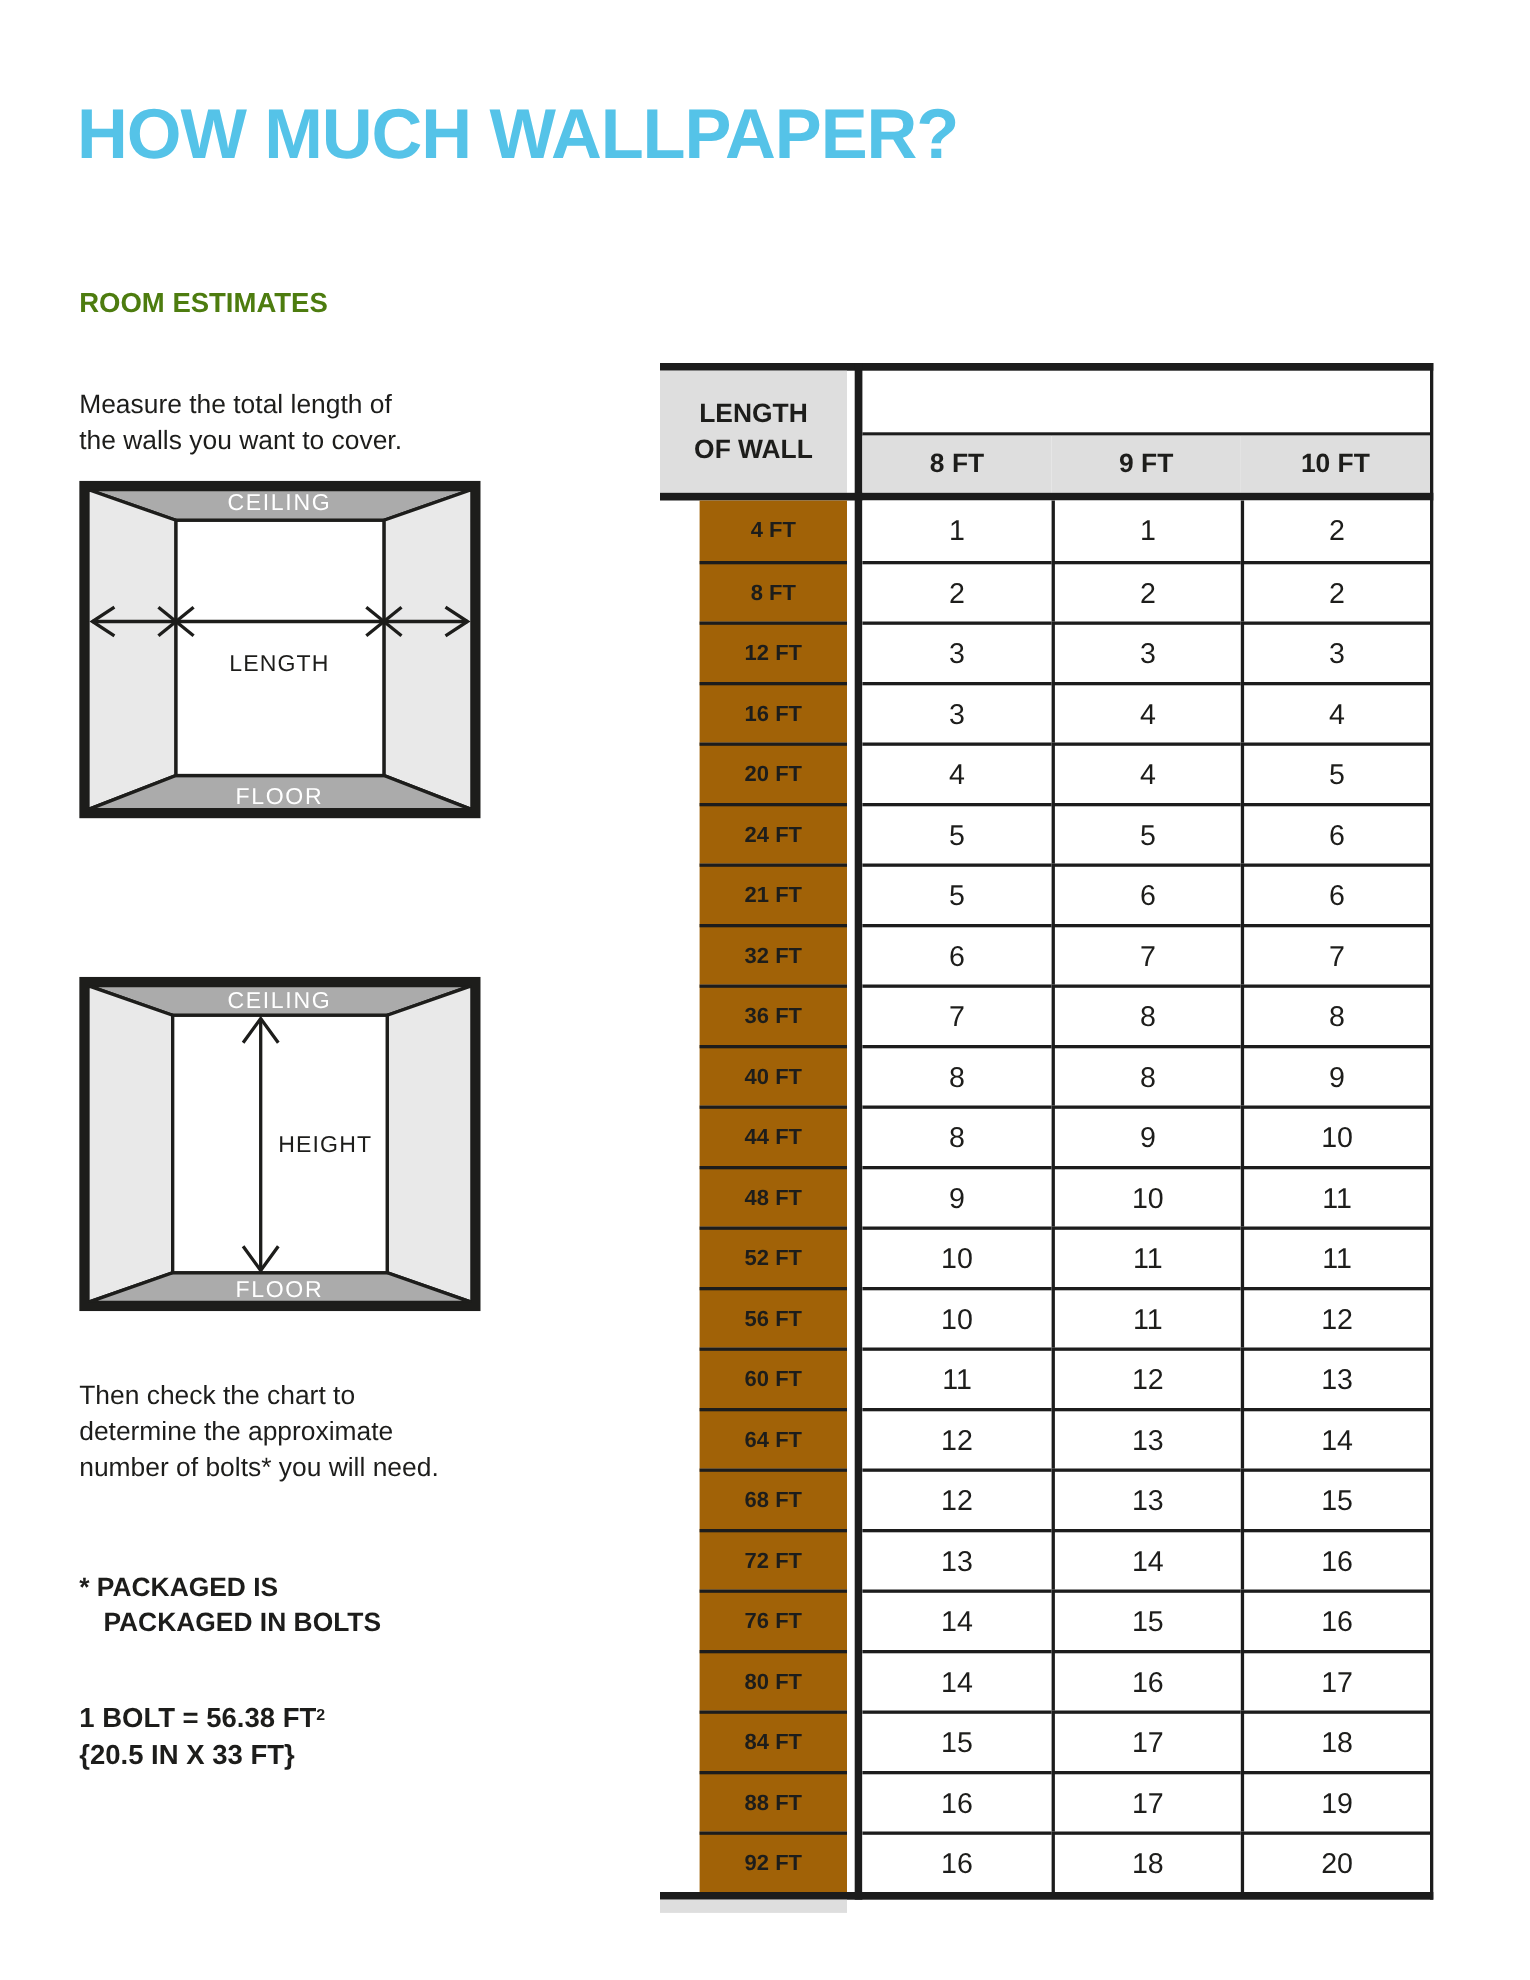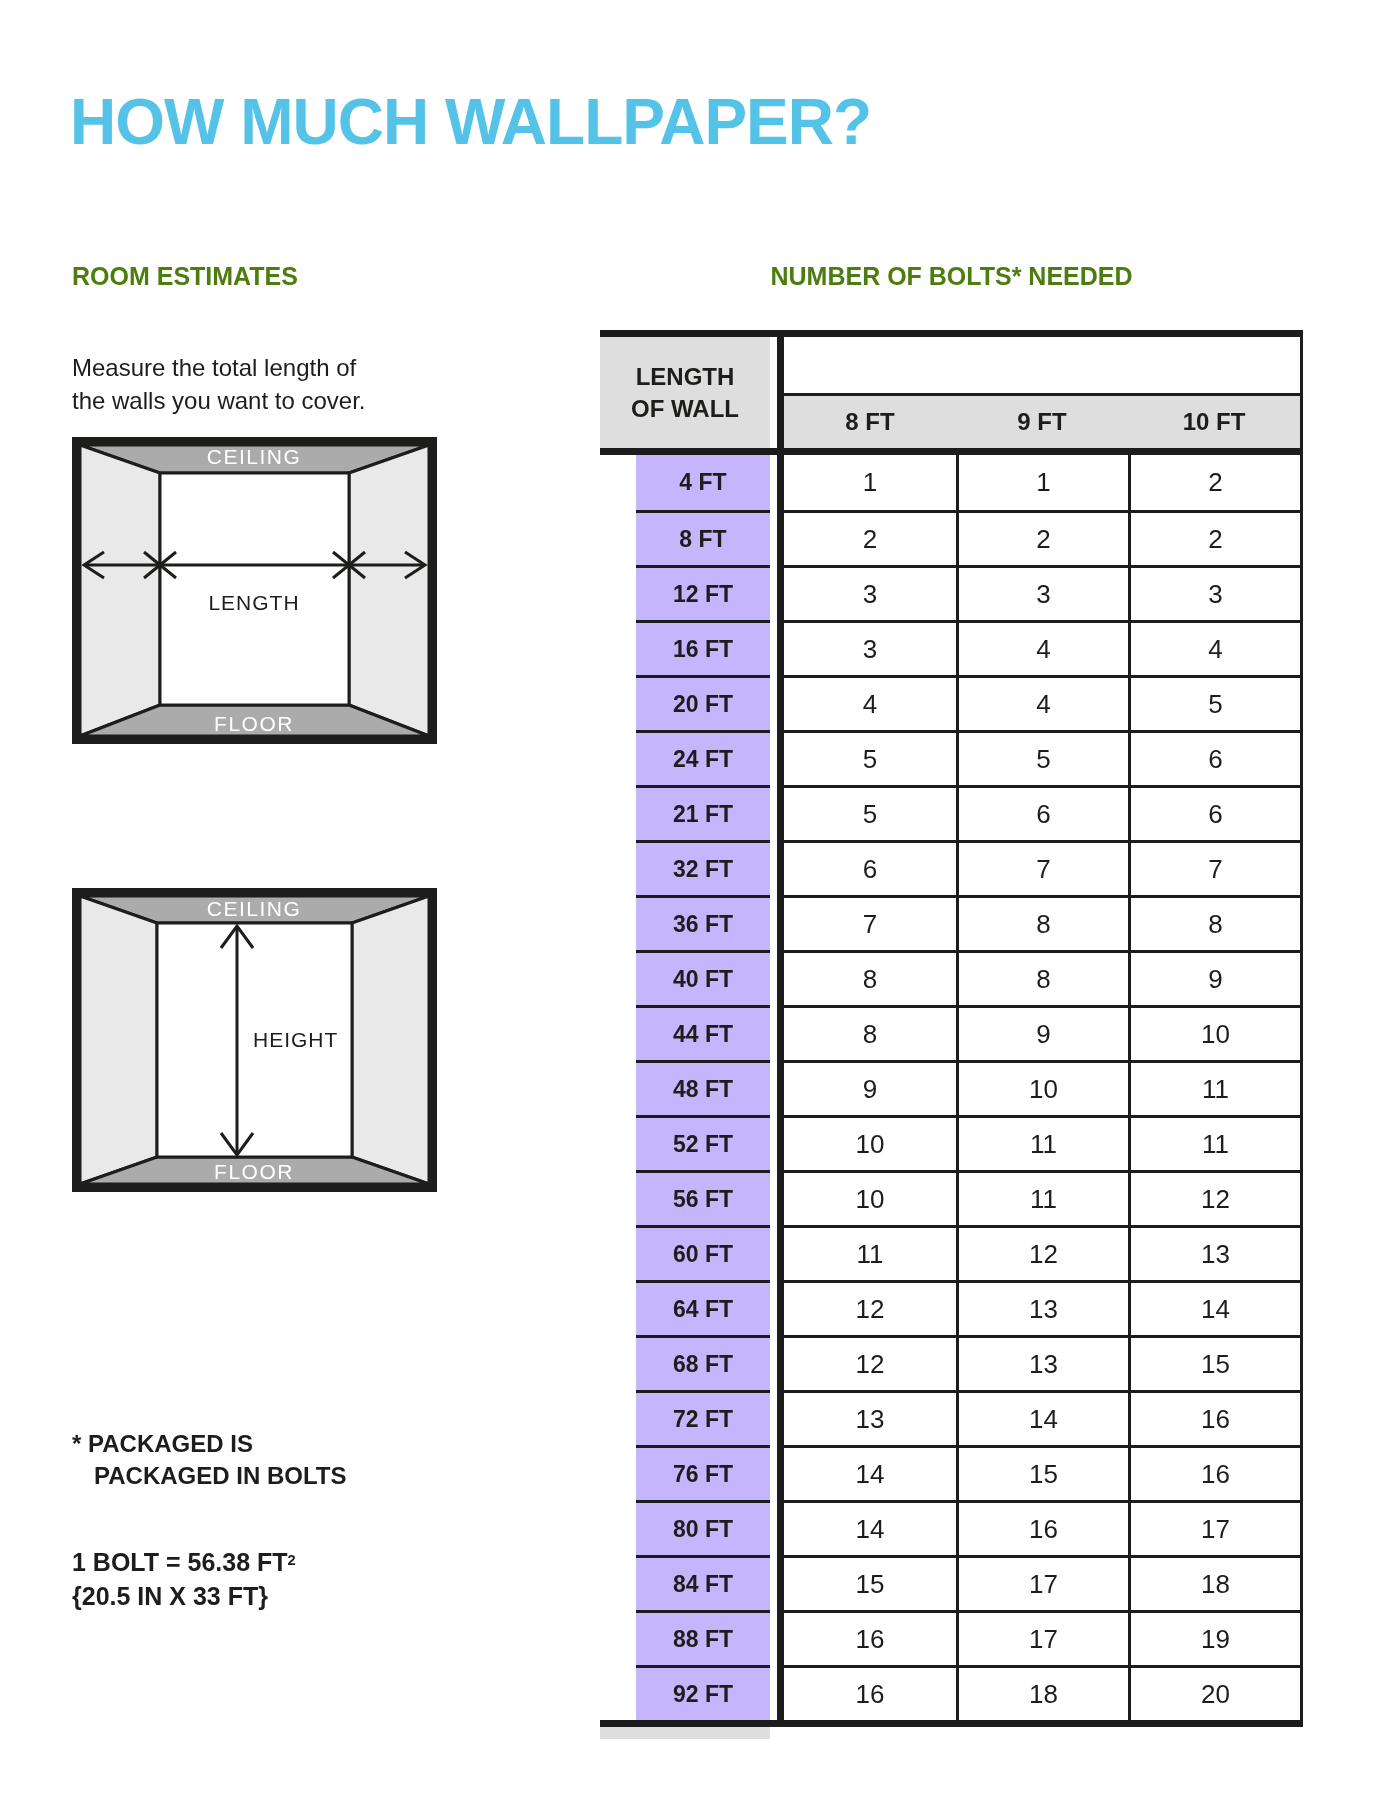--- a/index.html
+++ b/index.html
@@ -59,40 +59,39 @@
   }
   .group-hdr{
     display:flex;align-items:center;justify-content:center;
     font-size:25px;font-weight:bold;
   }
   .sub-hdr{
     display:flex;align-items:center;justify-content:center;
     font-size:24px;font-weight:bold;
   }
   .lbl{
-    background:#c4b5fd;display:flex;align-items:center;justify-content:center;
-    font-size:23px;font-weight:bold;margin-left:36px;
+    background:#a16207;display:flex;align-items:center;justify-content:center;
+    font-size:20px;font-weight:bold;margin-left:36px;
   }
   .cell{
     background:#ffffff;display:flex;align-items:center;justify-content:center;
     font-size:26px;
   }
   .bt{border-top:3px solid #1c1c1c;}
   .bl{border-left:3px solid #1c1c1c;}
 </style>
 </head>
 <body>
 
 <div class="page">
 
   <h1 class="main-title">HOW MUCH WALLPAPER?</h1>
 
   <h2 class="blue-head" id="room-head">ROOM ESTIMATES</h2>
 
-  <h2 class="blue-head" id="bolts-head">NUMBER OF BOLTS* NEEDED</h2>
 
   <p class="para" id="step1">Measure the total length of
 the walls you want to cover.</p>
 
   <svg class="diagram" id="diagram-length" width="365" height="307" viewBox="0 0 365 307">
     <polygon points="8,8 357,8 277,36 88,36" fill="#ABABAB" stroke="#1d1d1b" stroke-width="3"></polygon>
     <polygon points="8,8 88,36 88,268 8,299" fill="#E9E9E9" stroke="#1d1d1b" stroke-width="3"></polygon>
     <polygon points="357,8 277,36 277,268 357,299" fill="#E9E9E9" stroke="#1d1d1b" stroke-width="3"></polygon>
     <polygon points="8,299 88,268 277,268 357,299" fill="#ABABAB" stroke="#1d1d1b" stroke-width="3"></polygon>
     <rect x="88" y="36" width="189" height="232" fill="#ffffff" stroke="#1d1d1b" stroke-width="3"></rect>
@@ -122,20 +121,23 @@
     <g stroke="#1d1d1b" stroke-width="3" fill="none">
       <line x1="165" y1="38" x2="165" y2="267"></line>
       <polyline points="149,60 165,38 181,60"></polyline>
       <polyline points="149,245 165,267 181,245"></polyline>
     </g>
     <text class="room-label" x="182" y="28" text-anchor="middle">CEILING</text>
     <text class="room-label" x="182" y="291" text-anchor="middle">FLOOR</text>
     <text class="measure-label" x="181" y="159" text-anchor="start">HEIGHT</text>
   </svg>
 
+  <p class="para" id="step3">Then check the chart to
+determine the approximate
+number of bolts* you will need.</p>
 
   <div class="footnote">
     <div>* PACKAGED IS</div>
     <div class="l2">PACKAGED IN BOLTS</div>
   </div>
 
   <div class="bolt-eq">
     <div><span>1 BOLT = 56.38 FT</span><sup>2</sup></div>
     <div>{20.5 IN X 33 FT}</div>
   </div>

